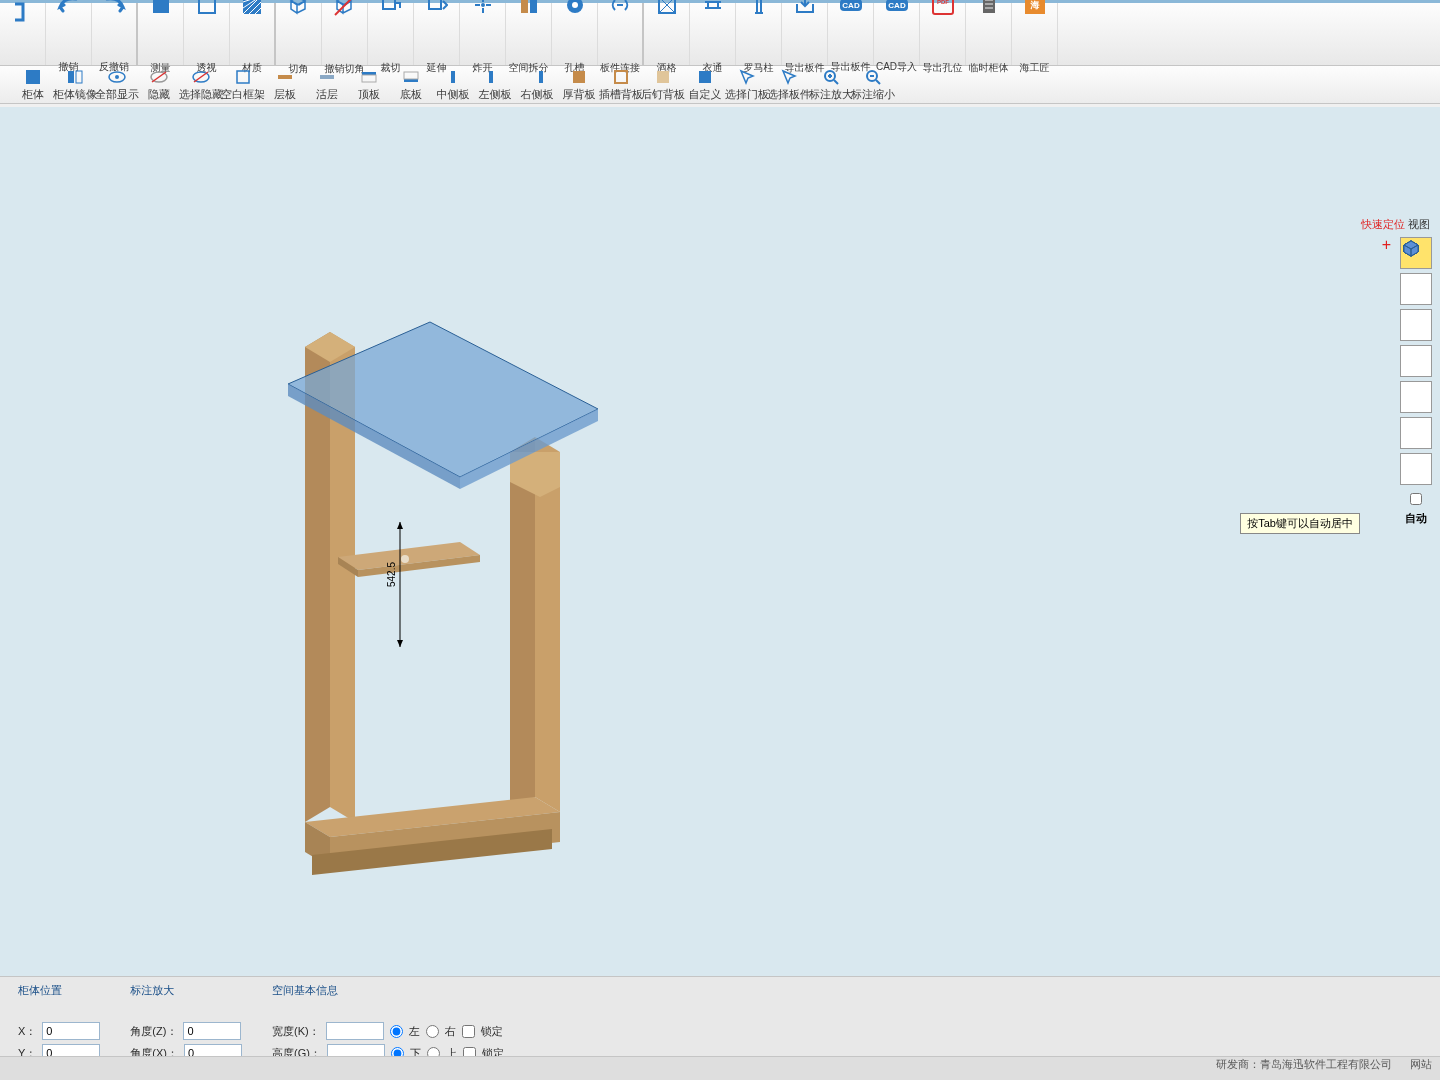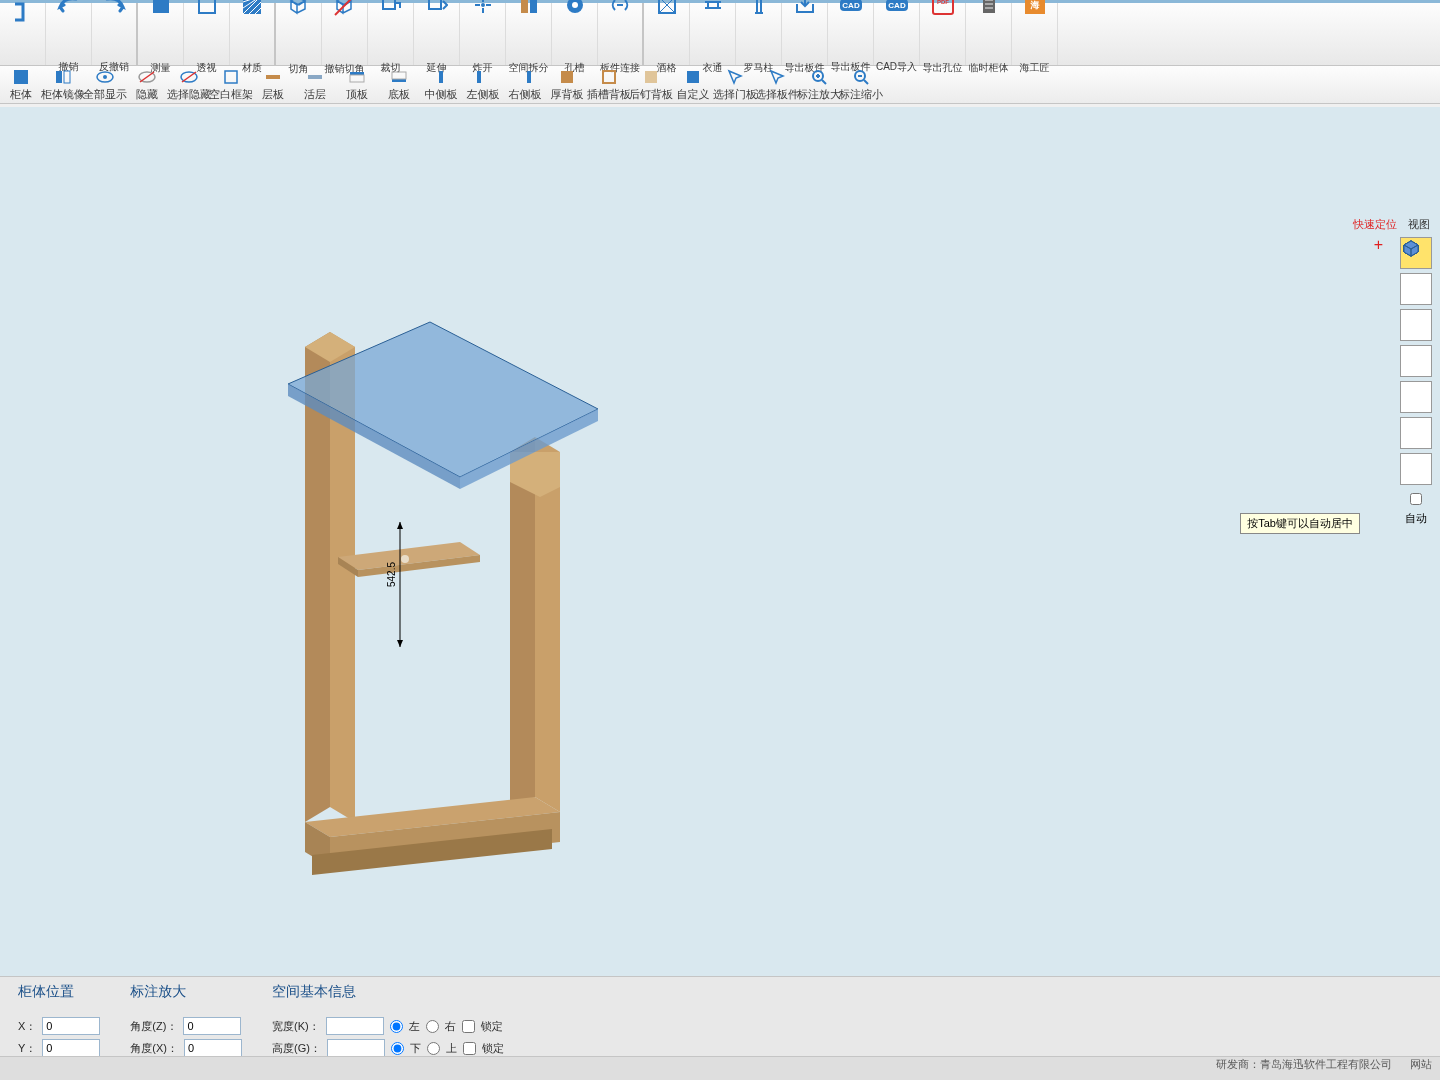--- a/index.html
+++ b/index.html
@@ -44,20 +44,21 @@
   margin-top: 35px;
 }
 
 
 .toolbar-sub {
   height: 38px;
   background: linear-gradient(#fdfdfd, #ececec);
   border-bottom: 1px solid #c5c5c5;
   display: flex;
   align-items: stretch;
+  padding-left: 12px;
 }
 .toolbar-sub .btn {
   width: 42px;
   display: flex;
   flex-direction: column;
   align-items: center;
   justify-content: center;
   gap: 1px;
   cursor: pointer;
 }
@@ -73,37 +74,37 @@
 }
 .viewport svg { position:absolute; left:0; top:0; }
 
 
 .quick {
   position:absolute;
   right: 10px; top: 110px;
   text-align:right;
   font-size:11px;
 }
-.quick .lbl { display:inline-block; margin-left:8px;}
+.quick .lbl { display:inline-block; margin-left:0;}
 .quick .red { color:#e02020; }
 .plus { color:#e02020; font-size:16px; text-align:center; margin:4px 18px 4px 0;}
 .viewcol {
   position:absolute;
   right: 8px; top:130px;
   display:flex; flex-direction:column; gap:4px;
 }
 .viewcol .cube {
   width:32px; height:32px;
   border:1px solid #999;
   background:#fff;
   display:flex; align-items:center; justify-content:center;
   cursor:pointer;
 }
 .viewcol .cube.sel { background:#ffe36b; }
-.viewcol .auto { text-align:center; font-size:11px; margin-top:2px;}
+.viewcol .auto { text-align:center; font-size:11px; margin-top:2px;font-weight:bold;}
 .viewcol .chk { width:12px;height:12px; margin:4px auto 0; display:block;}
 
 
 .tip {
   position:absolute;
   background:#ffffe1;
   border:1px solid #888;
   padding:2px 6px;
   font-size:11px;
   right: 80px;
@@ -114,21 +115,21 @@
 .panel {
   position:absolute;
   left:0; right:0; bottom:24px; height:80px;
   background:#e8e8e8;
   border-top:1px solid #c5c5c5;
   display:flex;
   gap:30px;
   padding:6px 18px;
 }
 .pgrp { display:flex; flex-direction:column; gap:4px; }
-.pgrp .title { color:#1a4f88; font-size:14px; margin-bottom:12px;}
+.pgrp .title { color:#1a4f88; font-size:11px; margin-bottom:20px;}
 .prow { display:flex; align-items:center; gap:6px; font-size:11px;}
 .prow label { color:#2a2a2a; }
 .prow input[type=text] {
   width:58px; height:18px;
   border:1px solid #9cb6ce;
   font-size:11px; padding:0 3px;
 }
 .prow input[type=radio], .prow input[type=checkbox] { vertical-align:middle; }
 
 

